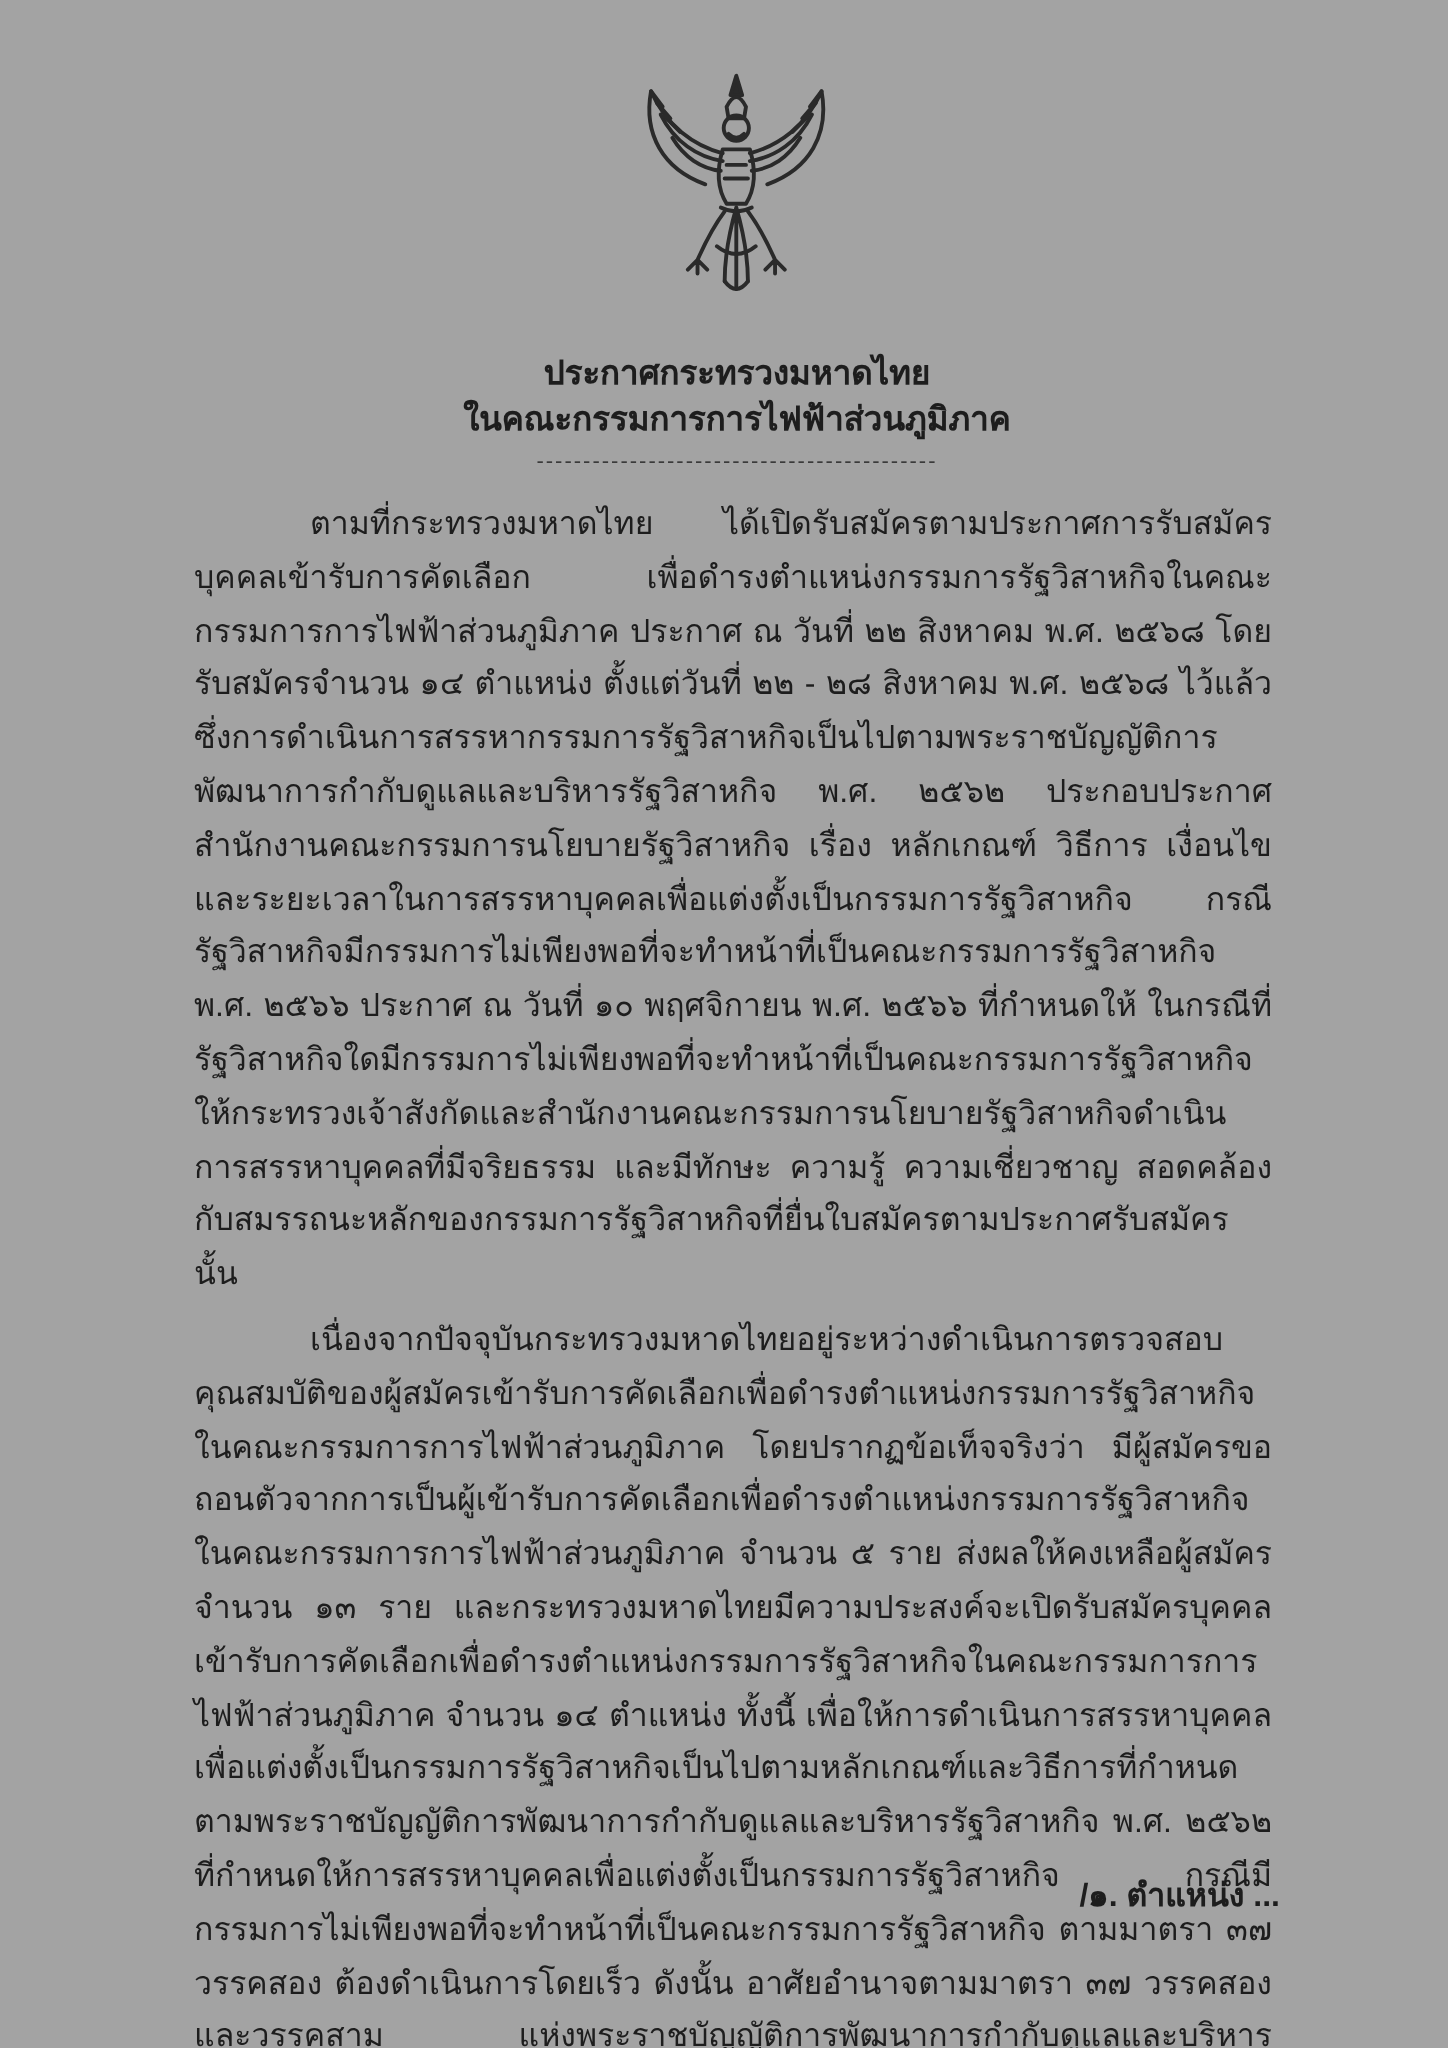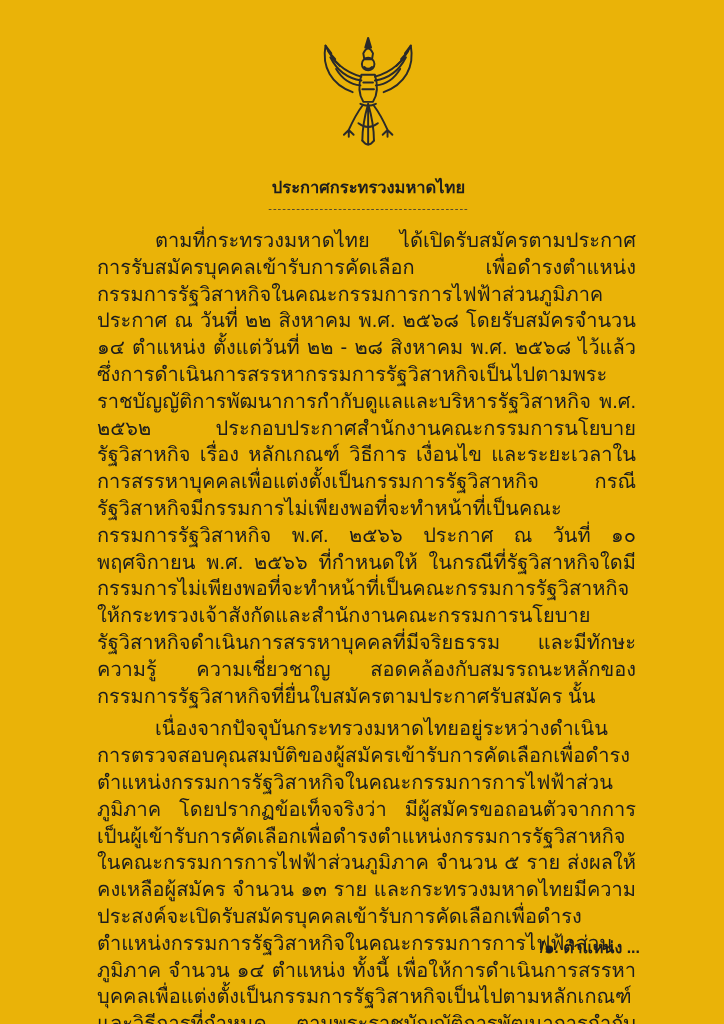--- a/index.html
+++ b/index.html
@@ -5,21 +5,21 @@
   html, body {
     margin: 0;
     padding: 0;
     background: #e8e8e8;
   }
   .page {
     position: relative;
     width: 724px;
     height: 1024px;
     margin: 0 auto;
-    background: #eab308;
+    background: #a3a3a3;
     box-sizing: border-box;
     padding: 34px 84px 0 97px;
     font-family: "Liberation Sans", "DejaVu Sans", sans-serif;
     color: #1d1d1d;
     overflow: hidden;
   }
   .emblem-wrap {
     text-align: center;
     height: 132px;
     margin-bottom: 10px;
@@ -40,21 +40,21 @@
     letter-spacing: 1px;
     color: #3a3a3a;
     line-height: 14px;
     margin-top: 2px;
     user-select: none;
     white-space: nowrap;
     overflow: hidden;
   }
   .body-text {
     margin: 12px 4px 0 0;
-    font-size: 20px;
+    font-size: 16px;
     line-height: 26.8px;
     text-align: justify;
     text-indent: 58px;
     word-break: break-word;
   }
   .body-text + .body-text {
     margin-top: 6px;
   }
   .footer-note {
     position: absolute;
@@ -99,20 +99,21 @@
       <path d="M66 74 C72 82 76 90 80 99 M80 99 L75 104 M80 99 L80 106 M80 99 L85 104"></path>
 
       <path d="M60 72 C56 86 54 98 54 110 M60 72 C60 88 60 102 60 114 M60 72 C64 86 66 98 66 110"></path>
       <path d="M54 110 Q60 118 66 110"></path>
       <path d="M50 92 Q60 100 70 92"></path>
     </svg>
   </div>
 
   <div class="title-block">
     <div>ประกาศกระทรวงมหาดไทย</div>
+    <div>ในคณะกรรมการการไฟฟ้าส่วนภูมิภาค</div>
   </div>
 
   <div class="separator">-------------------------------------------</div>
 
   <p class="body-text">ตามที่กระทรวงมหาดไทย ได้เปิดรับสมัครตามประกาศการรับสมัครบุคคลเข้ารับการคัดเลือก เพื่อดำรงตำแหน่งกรรมการรัฐวิสาหกิจในคณะกรรมการการไฟฟ้าส่วนภูมิภาค ประกาศ ณ วันที่ ๒๒ สิงหาคม พ.ศ. ๒๕๖๘ โดยรับสมัครจำนวน ๑๔ ตำแหน่ง ตั้งแต่วันที่ ๒๒ - ๒๘ สิงหาคม พ.ศ. ๒๕๖๘ ไว้แล้ว ซึ่งการดำเนินการสรรหากรรมการรัฐวิสาหกิจเป็นไปตามพระราชบัญญัติการพัฒนาการกำกับดูแลและบริหารรัฐวิสาหกิจ พ.ศ. ๒๕๖๒ ประกอบประกาศสำนักงานคณะกรรมการนโยบายรัฐวิสาหกิจ เรื่อง หลักเกณฑ์ วิธีการ เงื่อนไข และระยะเวลาในการสรรหาบุคคลเพื่อแต่งตั้งเป็นกรรมการรัฐวิสาหกิจ กรณีรัฐวิสาหกิจมีกรรมการไม่เพียงพอที่จะทำหน้าที่เป็นคณะกรรมการรัฐวิสาหกิจ พ.ศ. ๒๕๖๖ ประกาศ ณ วันที่ ๑๐ พฤศจิกายน พ.ศ. ๒๕๖๖ ที่กำหนดให้ ในกรณีที่รัฐวิสาหกิจใดมีกรรมการไม่เพียงพอที่จะทำหน้าที่เป็นคณะกรรมการรัฐวิสาหกิจให้กระทรวงเจ้าสังกัดและสำนักงานคณะกรรมการนโยบายรัฐวิสาหกิจดำเนินการสรรหาบุคคลที่มีจริยธรรม และมีทักษะ ความรู้ ความเชี่ยวชาญ สอดคล้องกับสมรรถนะหลักของกรรมการรัฐวิสาหกิจที่ยื่นใบสมัครตามประกาศรับสมัคร นั้น</p>
 
   <p class="body-text">เนื่องจากปัจจุบันกระทรวงมหาดไทยอยู่ระหว่างดำเนินการตรวจสอบคุณสมบัติของผู้สมัครเข้ารับการคัดเลือกเพื่อดำรงตำแหน่งกรรมการรัฐวิสาหกิจในคณะกรรมการการไฟฟ้าส่วนภูมิภาค โดยปรากฏข้อเท็จจริงว่า มีผู้สมัครขอถอนตัวจากการเป็นผู้เข้ารับการคัดเลือกเพื่อดำรงตำแหน่งกรรมการรัฐวิสาหกิจในคณะกรรมการการไฟฟ้าส่วนภูมิภาค จำนวน ๕ ราย ส่งผลให้คงเหลือผู้สมัคร จำนวน ๑๓ ราย และกระทรวงมหาดไทยมีความประสงค์จะเปิดรับสมัครบุคคลเข้ารับการคัดเลือกเพื่อดำรงตำแหน่งกรรมการรัฐวิสาหกิจในคณะกรรมการการไฟฟ้าส่วนภูมิภาค จำนวน ๑๔ ตำแหน่ง ทั้งนี้ เพื่อให้การดำเนินการสรรหาบุคคลเพื่อแต่งตั้งเป็นกรรมการรัฐวิสาหกิจเป็นไปตามหลักเกณฑ์และวิธีการที่กำหนด ตามพระราชบัญญัติการพัฒนาการกำกับดูแลและบริหารรัฐวิสาหกิจ พ.ศ. ๒๕๖๒ ที่กำหนดให้การสรรหาบุคคลเพื่อแต่งตั้งเป็นกรรมการรัฐวิสาหกิจ กรณีมีกรรมการไม่เพียงพอที่จะทำหน้าที่เป็นคณะกรรมการรัฐวิสาหกิจ ตามมาตรา ๓๗ วรรคสอง ต้องดำเนินการโดยเร็ว ดังนั้น อาศัยอำนาจตามมาตรา ๓๗ วรรคสอง และวรรคสาม แห่งพระราชบัญญัติการพัฒนาการกำกับดูแลและบริหารรัฐวิสาหกิจ พ.ศ. ๒๕๖๒ กระทรวงมหาดไทย จึงดำเนินการเปิดรับสมัครบุคคลเข้ารับการคัดเลือกเพื่อดำรงตำแหน่งกรรมการรัฐวิสาหกิจในคณะกรรมการการไฟฟ้าส่วนภูมิภาค ดังรายละเอียดต่อไปนี้</p>
 
   <div class="footer-note">/๑. ตำแหน่ง ...</div>
 

